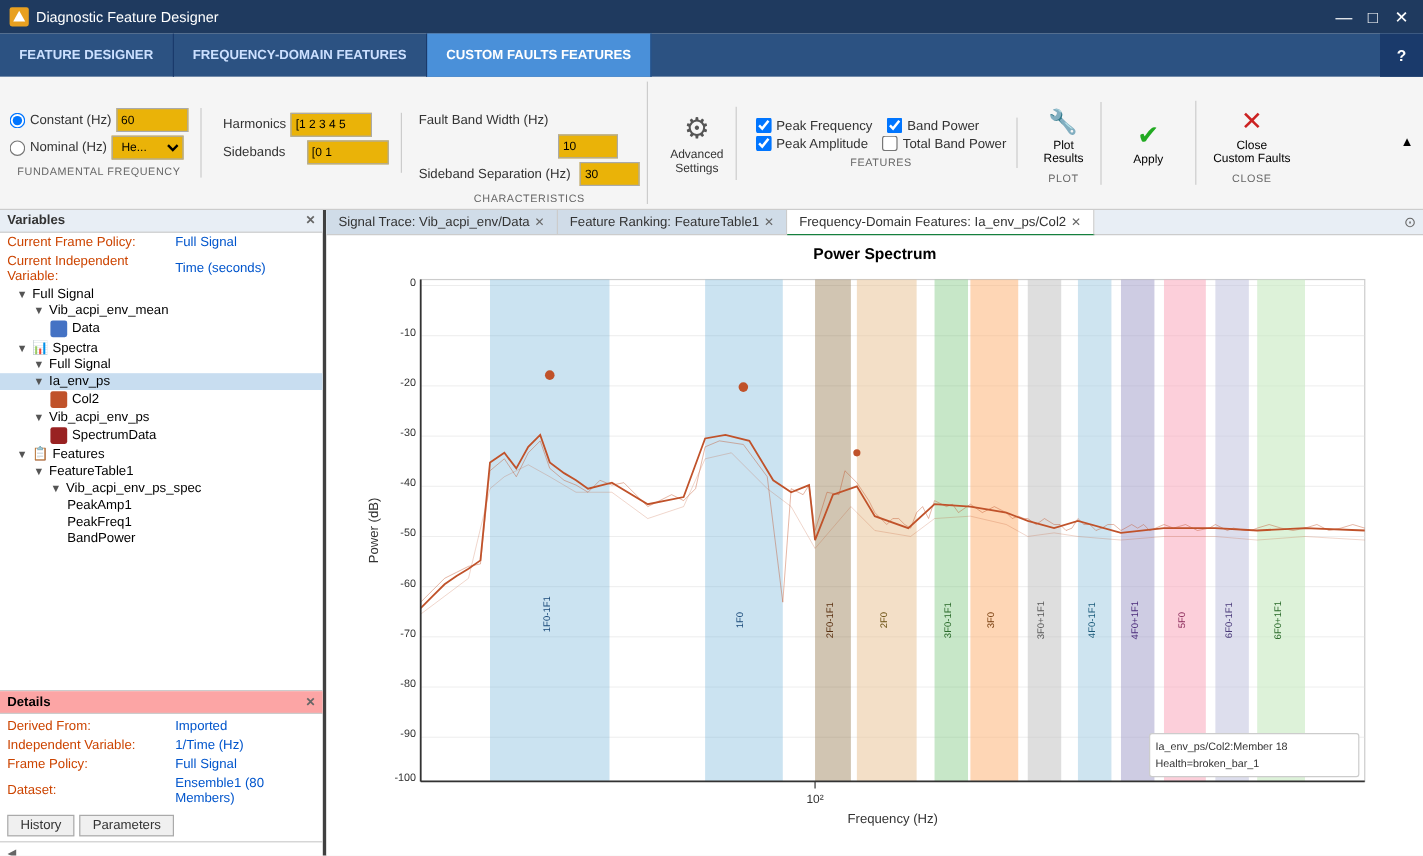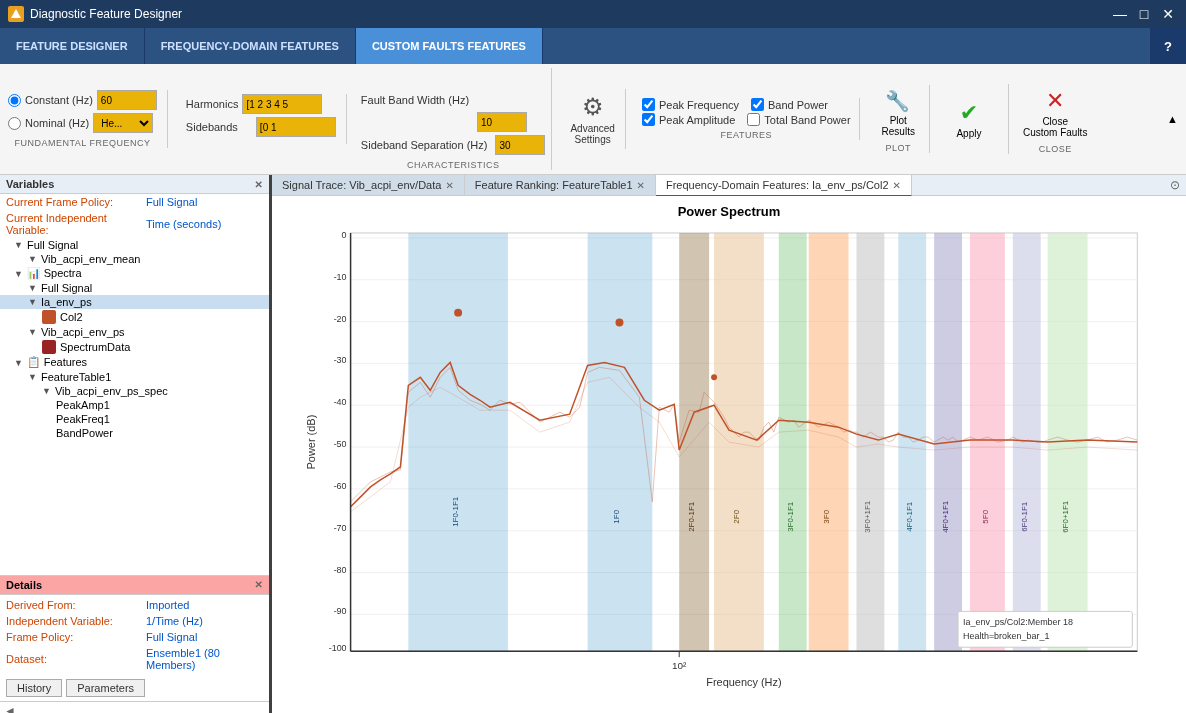--- a/index.html
+++ b/index.html
@@ -17,21 +17,21 @@
     .tab { padding: 0 16px; display: flex; align-items: center; cursor: pointer; font-size: 11px; font-weight: bold; color: #cce0ff; border-right: 1px solid #1a3a6b; }
     .tab.active { background: #4a90d9; color: white; }
     .tab-spacer { flex: 1; }
     .tab-help { width: 36px; display: flex; align-items: center; justify-content: center; color: white; cursor: pointer; background: #1a3a6b; font-weight: bold; font-size: 13px; }
 
     
     .toolbar { background: #f5f5f5; border-bottom: 1px solid #ccc; display: flex; align-items: center; padding: 4px 8px; gap: 8px; min-height: 70px; }
     .toolbar-group-label { font-size: 9px; color: #666; text-align: center; text-transform: uppercase; letter-spacing: 0.5px; margin-top: 2px; }
     .toolbar-row { display: flex; align-items: center; gap: 4px; }
     .toolbar-input { width: 60px; height: 20px; border: 1px solid #aaa; padding: 1px 3px; font-size: 10px; background: #eab308; }
-    .toolbar-input-wide { width: 80px; }
+    .toolbar-input-wide { width: 68px; }
     .toolbar-label { font-size: 11px; color: #333; white-space: nowrap; }
     .toolbar-radio { margin: 0; }
     .toolbar-btn-large { display: flex; flex-direction: column; align-items: center; justify-content: center; gap: 2px; cursor: pointer; padding: 4px 8px; border: none; background: transparent; min-width: 50px; }
 
     
     .adv-settings-btn { display: flex; flex-direction: column; align-items: center; justify-content: center; gap: 2px; cursor: pointer; padding: 4px 8px; min-width: 60px; }
     .adv-settings-btn .gear-icon { font-size: 22px; color: #555; }
 
     
     .main { display: flex; height: calc(713px - 28px - 36px - 78px - 26px); }
@@ -238,20 +238,24 @@
     <div class="sidebar-content" style="max-height:340px;">
 
       <div class="sidebar-item indent1">
           <span class="arrow">▼</span>
           <span>Full Signal</span>
         </div>
       <div class="sidebar-item indent2">
           <span class="arrow">▼</span>
           <span>Vib_acpi_env_mean</span>
         </div>
+      <div class="sidebar-item indent3">
+          <span class="item-icon color-box-blue"></span>
+          <span>Data</span>
+        </div>
 
       <div class="sidebar-item indent1">
           <span class="arrow">▼</span>
           <span>📊 Spectra</span>
         </div>
       <div class="sidebar-item indent2">
           <span class="arrow">▼</span>
           <span>Full Signal</span>
         </div>
       <div class="sidebar-item indent2 selected">

